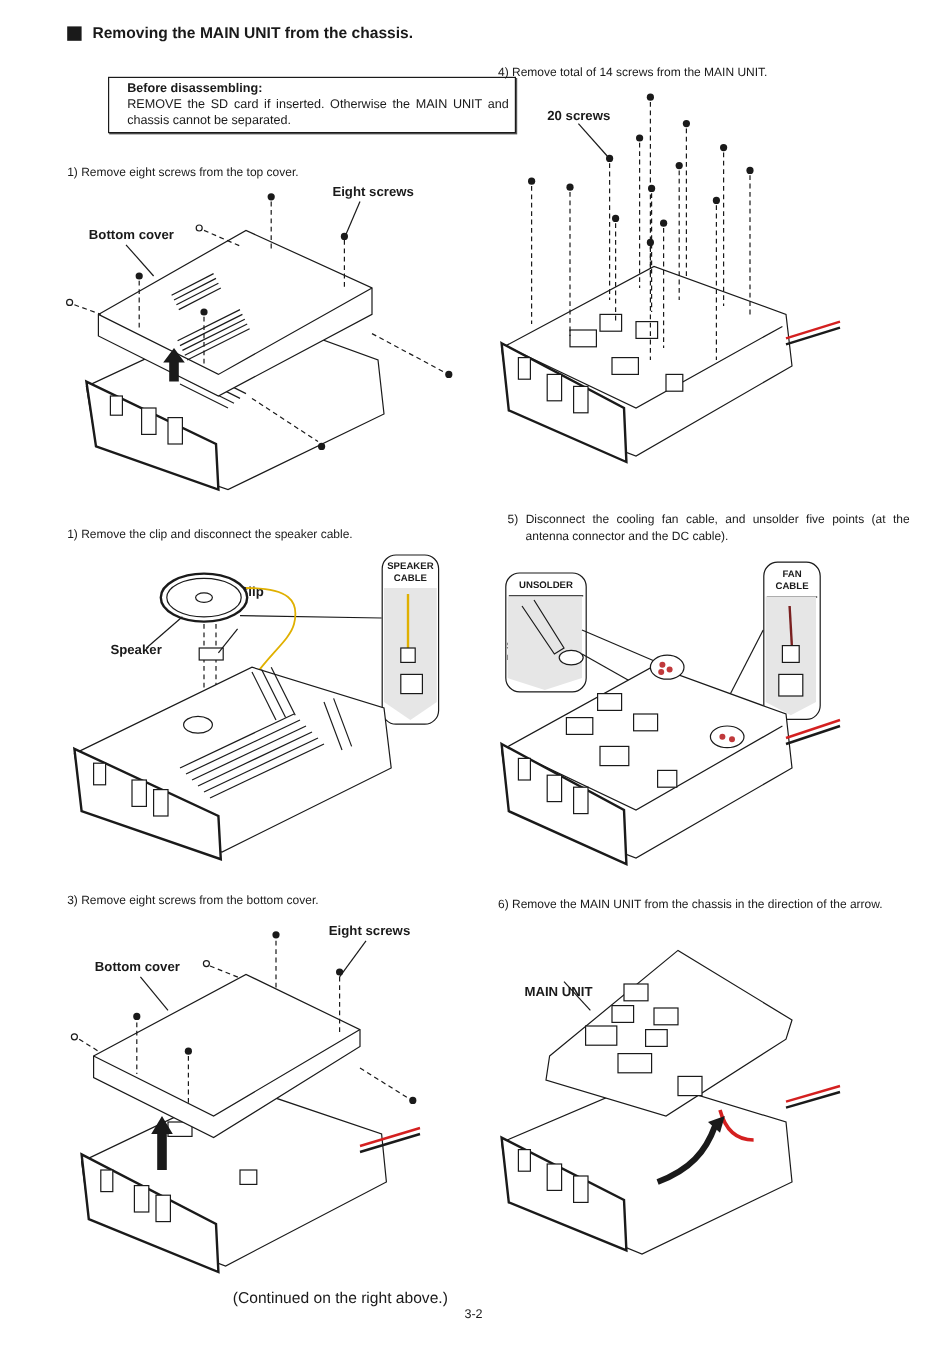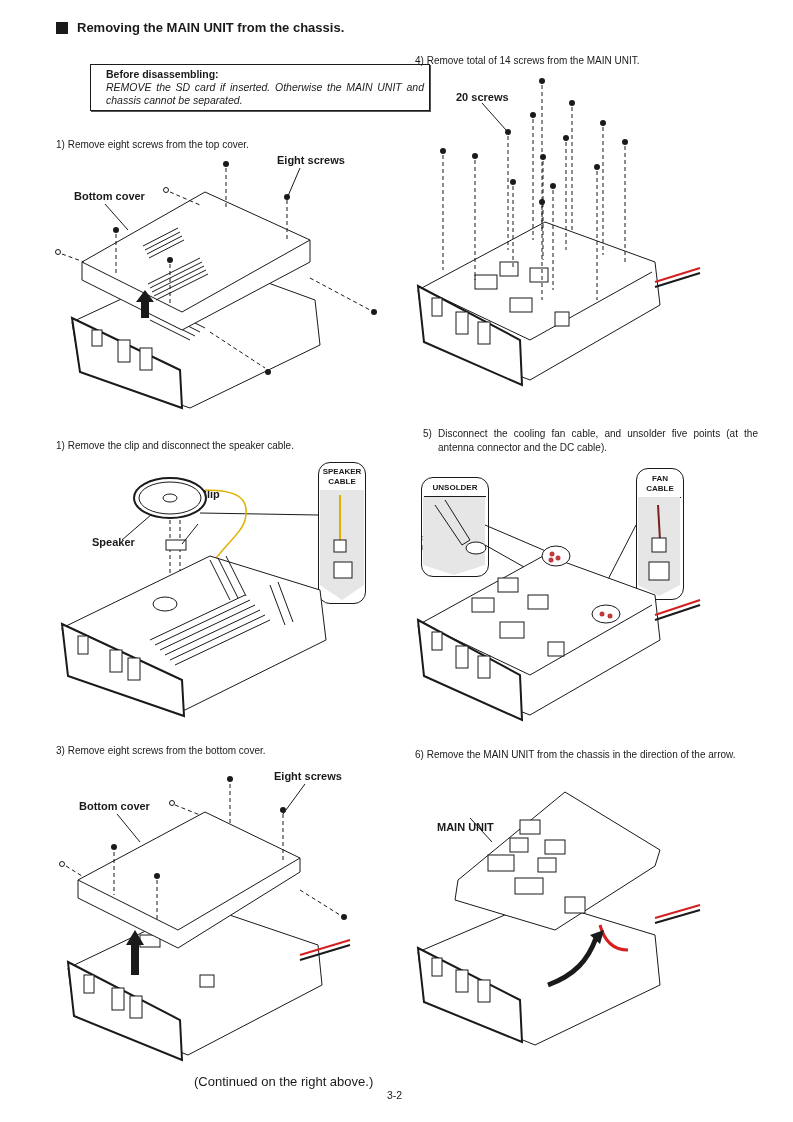--- a/index.html
+++ b/index.html
@@ -4,21 +4,21 @@
 <style>
   html, body { margin:0; padding:0; background:#ffffff; }
   body { width:793px; height:1122px; position:relative; overflow:hidden;
          font-family:"Liberation Sans", sans-serif; color:#1a1a1a; }
   .abs { position:absolute; }
   .heading { left:56px; top:20px; font-size:13px; font-weight:bold; display:flex; align-items:center; }
   .heading .sq { width:12px; height:12px; background:#1a1a1a; margin-right:9px; display:inline-block; }
   .notice { left:56px; top:64px; width:318px; border:1px solid #1a1a1a; padding:3px 5px 3px 15px;
             font-size:10.5px; line-height:13px; box-shadow:1px 1px 0 #555;margin-left:34px; }
   .notice .nt { font-weight:bold; }
-  .notice .nb { text-align:justify;font-style:italic; }
+  .notice .nb { text-align:justify; }
   .step { font-size:10px; line-height:14px; }
   .step.hang { text-indent:-15px; padding-left:15px; text-align:justify; }
   .lbl { font-size:11px; font-weight:bold; }
   .lbl-s { font-size:8px; font-weight:bold; text-align:center; line-height:10px; }
   .footer { font-size:13px; }
   .pageno { font-size:10.5px; }
   svg.fig { position:absolute; overflow:visible; }
   svg.fig .ln { fill:none; stroke:#1a1a1a; stroke-width:1; }
   svg.fig .thk { fill:#fff; stroke:#1a1a1a; stroke-width:2; }
   svg.fig .dash { fill:none; stroke:#1a1a1a; stroke-width:1; stroke-dasharray:4 3; }

